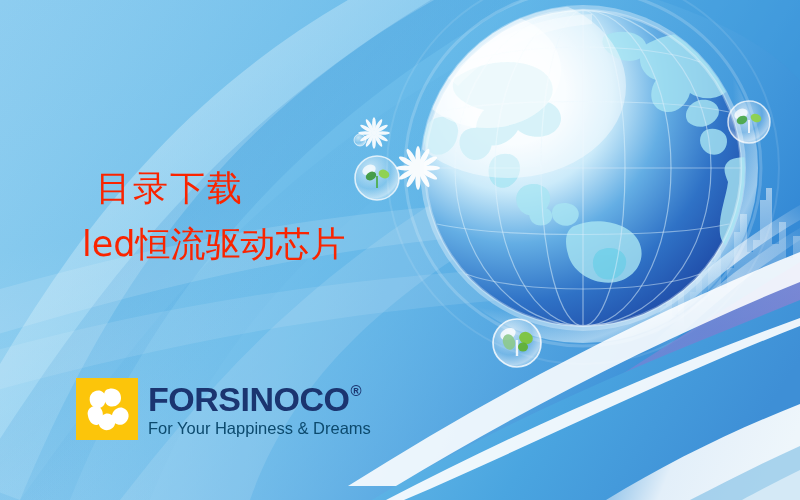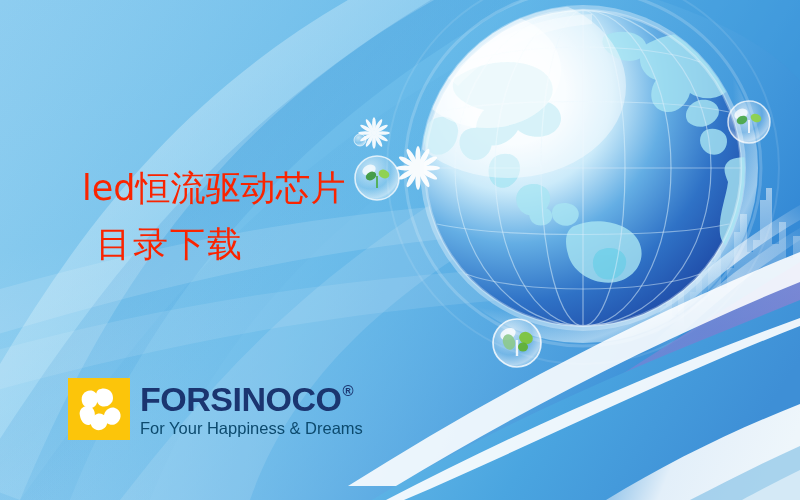--- a/index.html
+++ b/index.html
@@ -36,21 +36,21 @@
     line-height: 56px;
     font-weight: 400;
     white-space: nowrap;
   }
   .title-line.line2 {
     padding-left: 14px;
     letter-spacing: 2px;
   }
   .logo-block {
     position: absolute;
-    left: 68px;
+    left: 76px;
     top: 378px;
     z-index: 40;
     display: flex;
     align-items: flex-start;
   }
   .logo-mark {
     width: 62px;
     height: 62px;
     background: #fcc50a;
     position: relative;
@@ -351,22 +351,22 @@
       <path d="M800,300 L800,500 L372,500 C520,410 664,356 800,300 Z" fill="url(#gRibbonA)"></path>
       <path d="M800,252 L800,282 C672,334 528,406 396,486 L348,486 C500,390 652,312 800,252 Z" fill="#ffffff" opacity="0.88"></path>
       <path d="M800,404 L800,500 L606,500 C668,462 734,430 800,404 Z" fill="url(#gRibbonB)"></path>
       <path d="M800,446 L800,500 L690,500 C726,482 764,462 800,446 Z" fill="#6fb6e2" opacity="0.55"></path>
       <path d="M800,470 L800,500 L742,500 C760,490 782,479 800,470 Z" fill="#ffffff" opacity="0.5"></path>
       <path d="M800,318 L800,326 C666,378 526,448 404,500 L386,500 C520,430 662,368 800,318 Z" fill="#ffffff" opacity="0.9"></path>
     </g>
   </svg>
 
   <div class="title-block">
+    <div class="title-line line2">目录下载</div>
     <div class="title-line line1">led恒流驱动芯片</div>
-    <div class="title-line line2">目录下载</div>
   </div>
 
   <div class="logo-block">
     <div class="logo-mark">
       <svg viewBox="0 0 62 62" width="62" height="62">
         <g fill="#ffffff">
           <path d="M30 12 C37 8 45 12 45 20 C45 26 39 30 33 28 C28 26 26 16 30 12 Z"></path>
           <path d="M14 24 C12 17 18 11 25 13 C30 15 31 22 28 27 C25 32 16 31 14 24 Z"></path>
           <path d="M47 30 C53 32 55 40 49 45 C44 49 37 46 36 40 C35 34 41 28 47 30 Z"></path>
           <path d="M12 38 C10 31 17 26 23 29 C28 32 28 40 24 45 C20 50 13 45 12 38 Z"></path>

